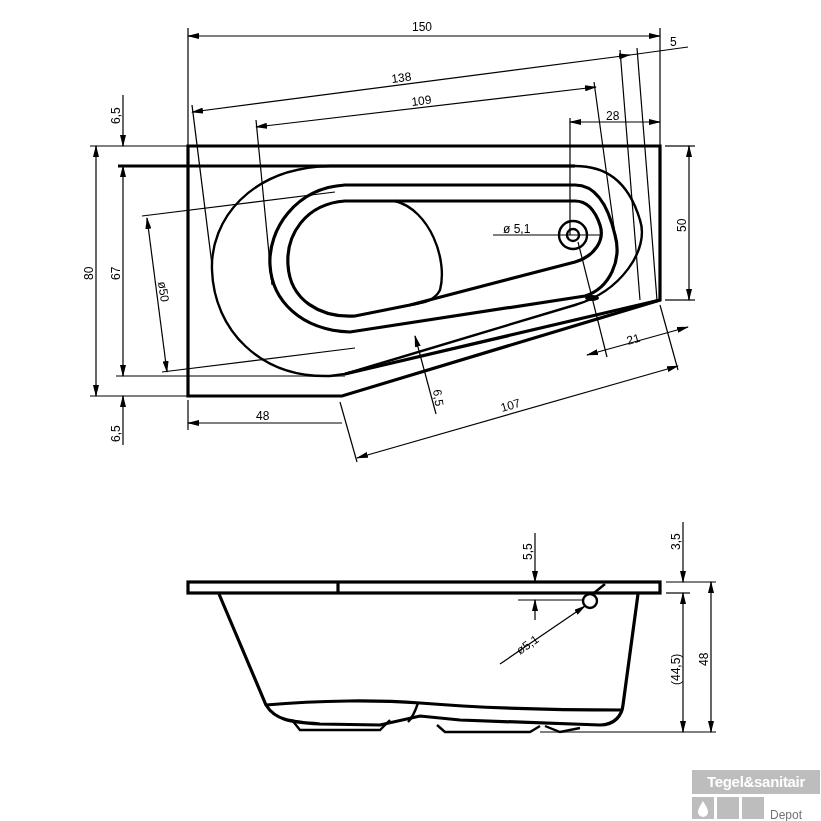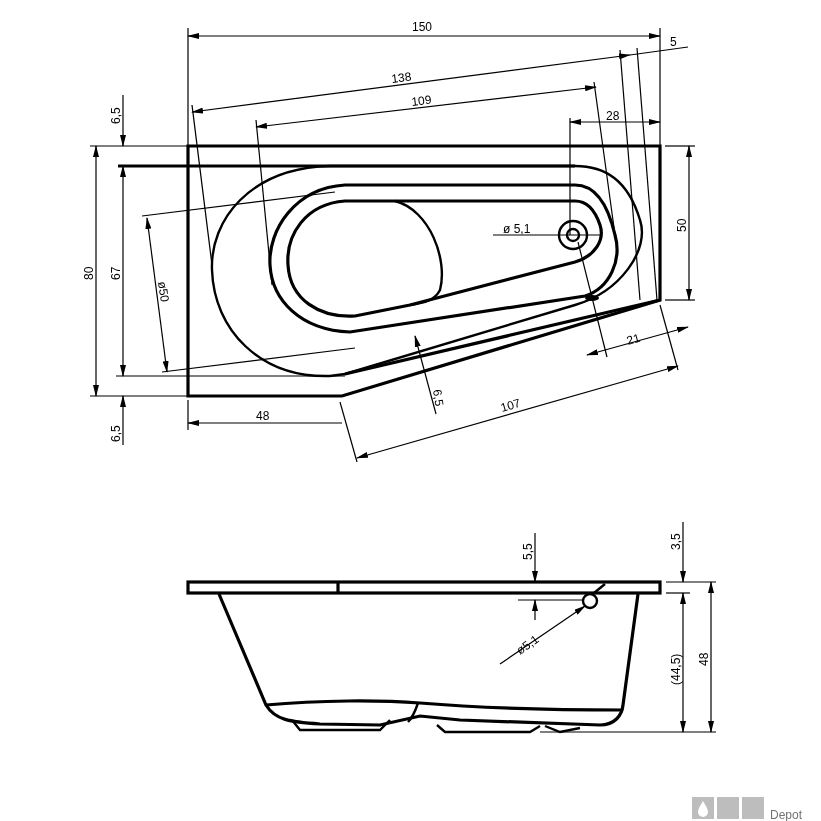--- a/index.html
+++ b/index.html
@@ -143,20 +143,21 @@
     <line class="thin" x1="683" y1="593" x2="683" y2="732" marker-start="url(#arr)" marker-end="url(#arr)"></line>
     <text class="dim-text" transform="translate(680,685) rotate(-90)">(44,5)</text>
 
     <line class="thin" x1="660" y1="732" x2="716" y2="732"></line>
     <line class="thin" x1="711" y1="582" x2="711" y2="732" marker-start="url(#arr)" marker-end="url(#arr)"></line>
     <text class="dim-text" transform="translate(708,666) rotate(-90)">48</text>
   </g>
 </svg>
 
 <div class="logo">
+  <div class="logo-top">Tegel&amp;sanitair</div>
   <div class="logo-sq" style="left:0px;">
     <svg width="22" height="22" viewBox="0 0 22 22">
         <path d="M11,4 C8,9 6,12 6,15 A5,5 0 0 0 16,15 C16,12 14,9 11,4 Z" fill="#fff"></path>
       </svg>
   </div>
   <div class="logo-sq" style="left:25px;"></div>
   <div class="logo-sq" style="left:50px;"></div>
   <div class="logo-depot">Depot</div>
 </div>
 

